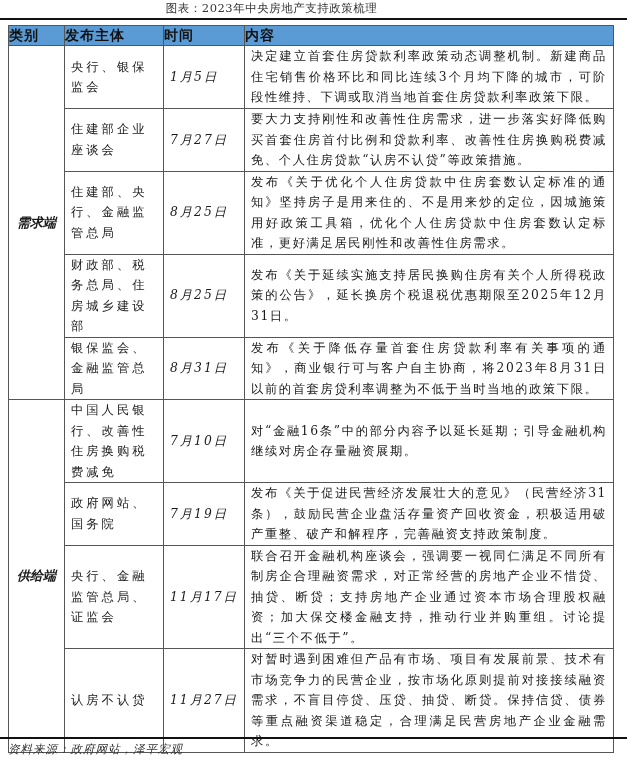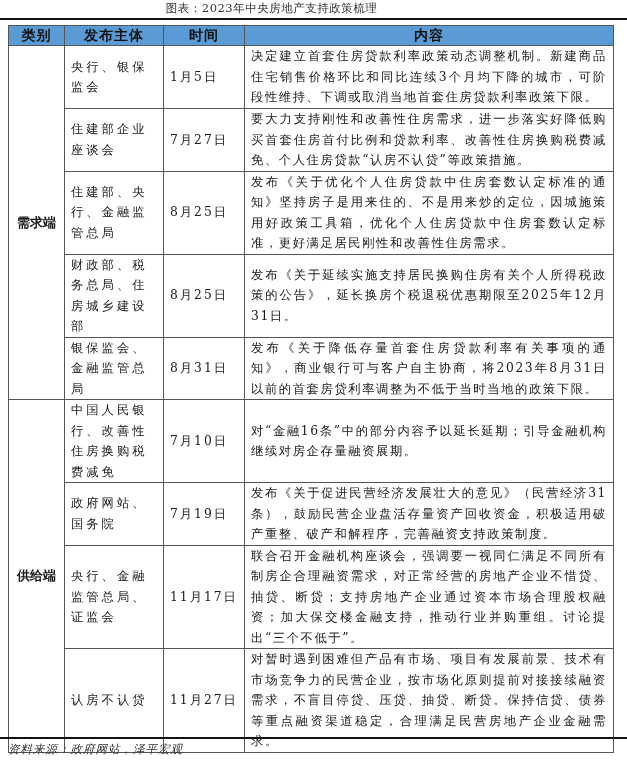--- a/index.html
+++ b/index.html
@@ -5,25 +5,25 @@
     html, body { margin: 0; padding: 0; background: #ffffff; }
     body { width: 627px; height: 760px; position: relative; overflow: hidden;
       font-family: "DejaVu Serif", "Liberation Serif", serif; color: #1a1a1a; }
     .caption { position: absolute; top: 1px; left: 0; width: 543px; text-align: center;
       font-size: 11.5px; color: #333; letter-spacing: 0.5px; }
     .rule-top { position: absolute; top: 18px; left: 0; width: 627px; height: 2px; background: #111; }
     table.policy { position: absolute; top: 25px; left: 8px; width: 605px; border-collapse: collapse;
       table-layout: fixed; font-size: 12.3px; }
     table.policy td, table.policy th { border: 1px solid #555; padding: 0 6px; vertical-align: middle; }
     table.policy th { background: #5b9bd5; color: #111; font-family: "DejaVu Sans", "Liberation Sans", sans-serif;
-      font-weight: bold; font-size: 14px; height: 19px; padding: 0; text-align: center; letter-spacing: 1px; }
+      font-weight: bold; font-size: 14px; height: 19px; padding: 0; text-align: left; letter-spacing: 1px; }
     td.cat { text-align: center; font-family: "DejaVu Sans", "Liberation Sans", sans-serif; font-weight: bold;
-      font-size: 13px; line-height: 20px; padding: 0 10px; }
+      font-size: 13px; line-height: 20px; padding: 0 10px; font-style: italic; }
     td.issuer { line-height: 20.5px; letter-spacing: 3px; padding-left: 9px; }
-    td.date { padding-left: 9px; letter-spacing: 2px; white-space: normal; line-height: 20.5px; }
+    td.date { padding-left: 9px; letter-spacing: 2px; white-space: normal; line-height: 20.5px; font-style: italic; }
     td.content { line-height: 20.5px; letter-spacing: 1.6px; padding: 0 4px 0 6px; text-align: justify; }
     .rule-bottom { position: absolute; top: 737px; left: 0; width: 627px; height: 2px; background: #111; }
     .source { position: absolute; top: 742px; left: 8px; font-size: 11.5px; font-style: italic; color: #333;
       letter-spacing: 1px; }
   </style>
 </head>
 <body>
 
 <div class="caption">图表：2023年中央房地产支持政策梳理</div>
 <div class="rule-top"></div>

